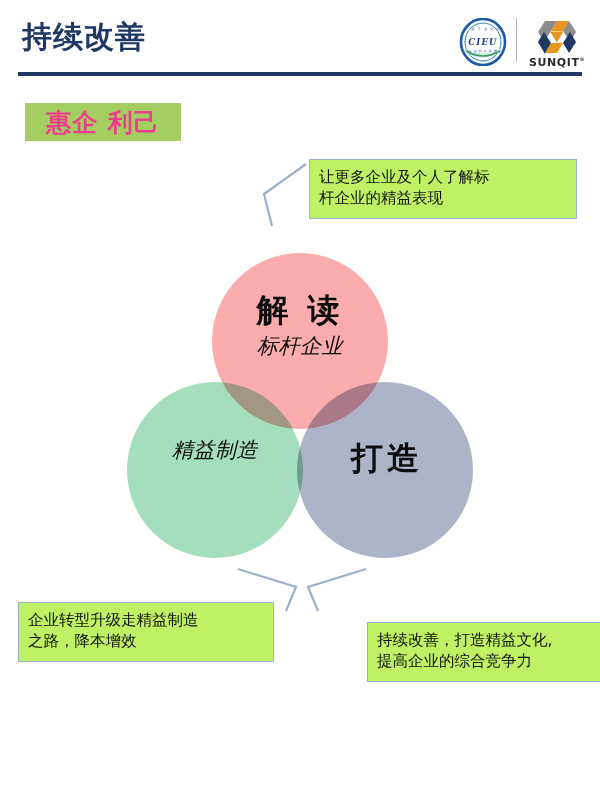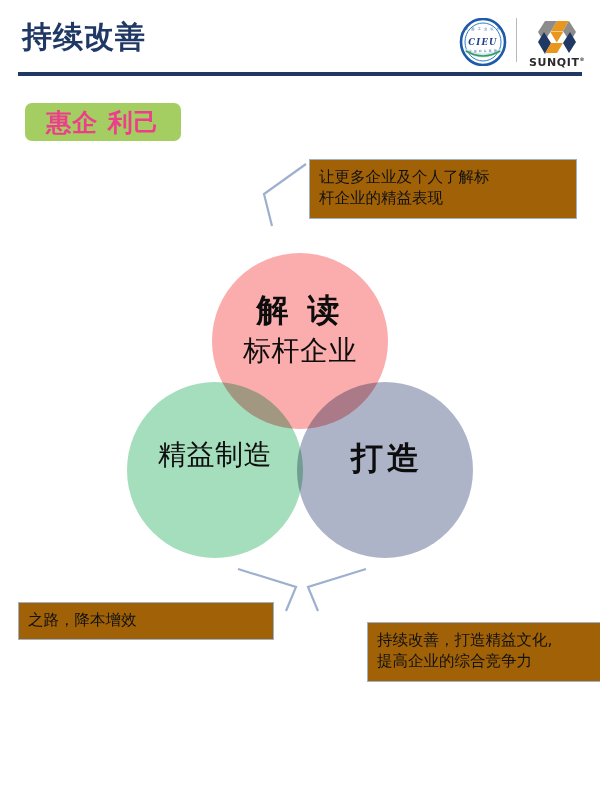--- a/index.html
+++ b/index.html
@@ -86,21 +86,20 @@
   .badge {
     position: absolute;
     left: 25px;
     top: 103px;
     width: 156px;
     height: 38px;
     background: #A4CE61;
     display: flex;
     align-items: center;
     justify-content: center;
-    border-radius: 7px;
   }
   .badge-text {
     font-size: 25px;
     font-weight: bold;
     color: #EE3D8B;
     letter-spacing: 1px;
     line-height: 1;
   }
 
   
@@ -142,33 +141,34 @@
   }
   .venn-label .vl-head {
     display: block;
     font-size: 32px;
     font-weight: bold;
     letter-spacing: 4px;
     margin-bottom: 4px;
   }
   .venn-label .vl-sub {
     display: block;
-    font-size: 28px;
+    font-size: 21px;
     font-weight: normal;
     letter-spacing: 0.5px;
+    font-style: italic;
   }
   #label-top   { left: 212px; top: 292px; width: 176px; }
   #label-left  { left: 120px; top: 438px; width: 190px; }
   #label-right { left: 292px; top: 440px; width: 190px; }
 
   
   .callout {
     position: absolute;
     border: 1.5px solid #9DB0CE;
-    background: #a16207;
+    background: #bef264;
     box-sizing: border-box;
     padding: 7px 9px 8px 9px;
     font-size: 15.5px;
     color: #111111;
     line-height: 1.38;
   }
   #callout-top   { left: 309px; top: 159px; width: 268px; }
   #callout-bl    { left: 18px;  top: 602px; width: 256px; }
   #callout-br    { left: 329px; top: 622px; width: 250px; margin-left: 38px; }
 
@@ -253,20 +253,21 @@
   <svg class="connector" id="conn-br" width="70" height="48" viewBox="0 0 70 48">
     <polyline points="66,4 8,22 18,46" fill="none" stroke="#9DB0CE" stroke-width="2.2"></polyline>
   </svg>
 
   <div class="callout" id="callout-top" style="border-color: rgb(157, 176, 206);">
     <div>让更多企业及个人了解标</div>
     <div>杆企业的精益表现</div>
   </div>
 
   <div class="callout" id="callout-bl" style="border-color: rgb(157, 176, 206);">
+    <div>企业转型升级走精益制造</div>
     <div>之路，降本增效</div>
   </div>
 
   <div class="callout" id="callout-br" style="border-color: rgb(157, 176, 206);">
     <div>持续改善，打造精益文化,</div>
     <div>提高企业的综合竞争力</div>
   </div>
 
 </div>
 

